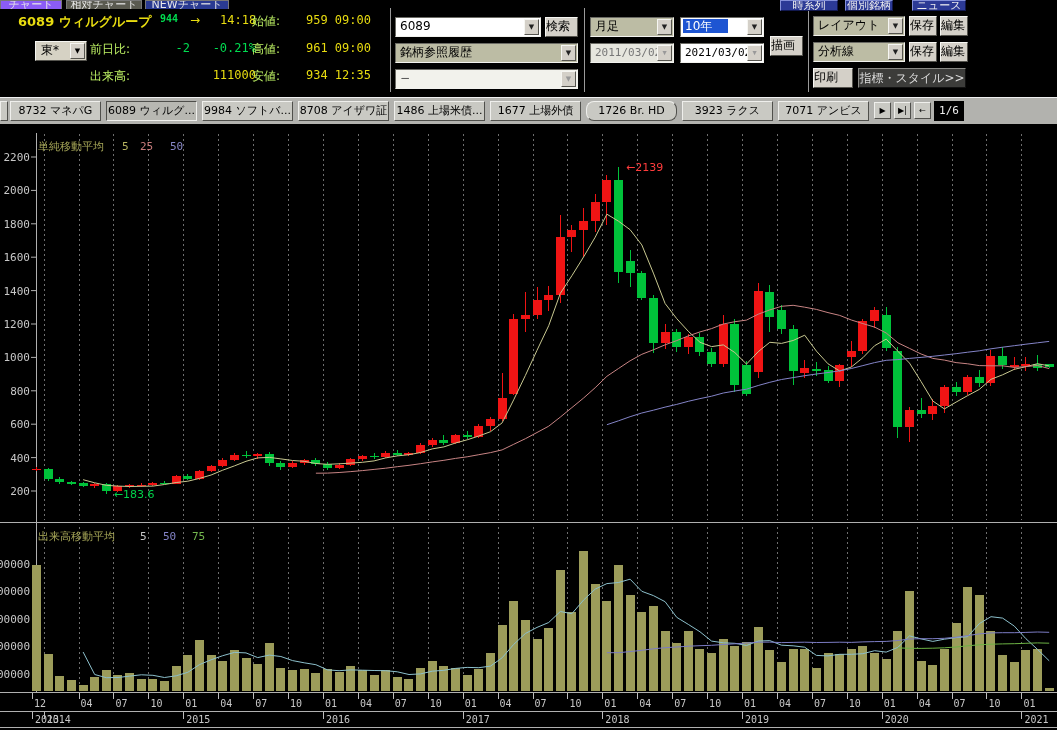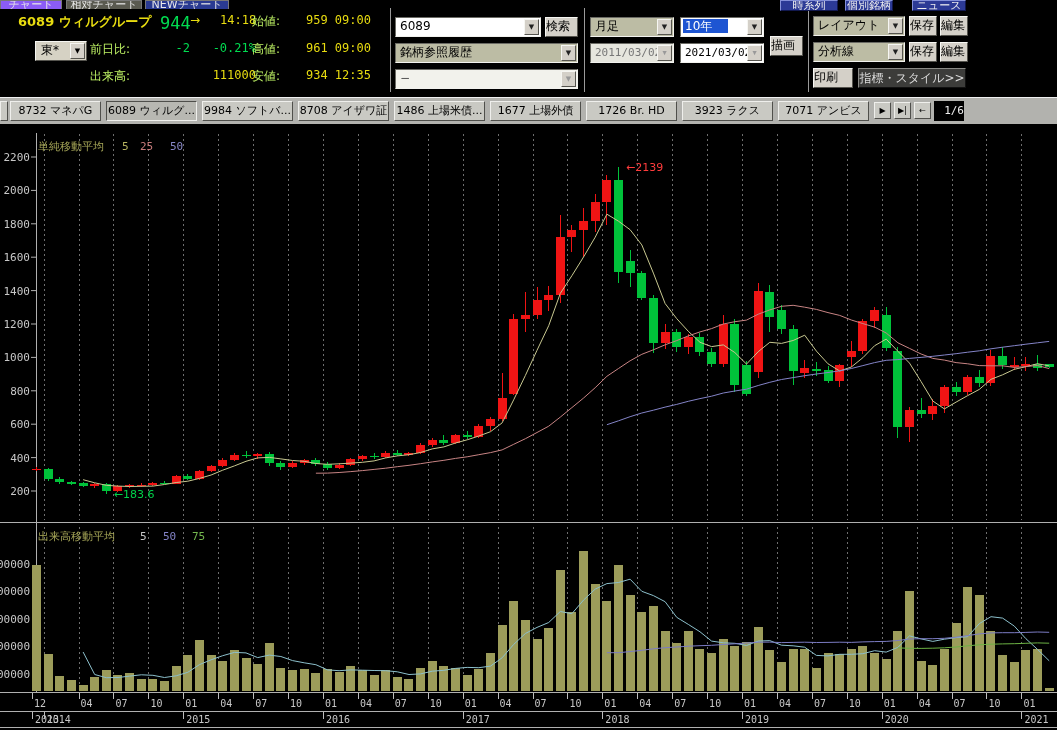--- a/index.html
+++ b/index.html
@@ -55,21 +55,21 @@
       <span>チャート</span>
     </div>
   <div class="abs sliver" style="left:66px;top:0;width:76px;height:9px;background:#5a5a50;">
       <span>相対チャート</span>
     </div>
   <div class="abs sliver" style="left:145px;top:0;width:84px;height:9px;background:#2a3a92;">
       <span>NEWチャート</span>
     </div>
 
   <div class="abs ylw" style="left:18px;top:13px;font-size:13px;font-weight:bold;">6089 ウィルグループ</div>
-  <div class="abs grn num" style="left:160px;top:13px;font-size:17px;font-weight:normal;">944</div>
+  <div class="abs grn num" style="left:160px;top:13px;font-size:10px;font-weight:bold;">944</div>
   <div class="abs ylw" style="left:190px;top:13px;font-size:12px;">→</div>
   <div class="abs ylw num" style="left:220px;top:13px;">14:18</div>
   <div class="abs gry" style="left:252px;top:13px;">始値:</div>
   <div class="abs ylw num rt" style="left:295px;top:13px;width:76px;">959 09:00</div>
 
   <div class="abs" style="left:35px;top:41px;width:52px;height:20px;background:#d6d2c4;border:1px solid;border-color:#f6f6f2 #55544e #55544e #f6f6f2;box-sizing:border-box;color:#000;line-height:17px;padding-left:5px;">
     <span>東*</span>
     <span class="arr" style="position:absolute;top:1px;right:1px;bottom:1px;width:15px;background:#d4d0c8;border:1px solid;border-color:#f6f6f2 #55544e #55544e #f6f6f2;font-size:7px;line-height:14px;text-align:center;box-sizing:border-box;">▼</span>
   </div>
   <div class="abs gry" style="left:90px;top:41px;">前日比:</div>
@@ -142,27 +142,27 @@
 </div>
 
 <div class="abs tabstrip" style="left:0;top:97px;width:1057px;height:26px;">
   <div class="abs" style="left:0;top:3px;width:8px;height:20px;background:#c9c9c3;border:1px solid;border-color:#efefec #4f4f4b #4f4f4b #efefec;box-sizing:border-box;"></div>
   <div class="stab" style="left:10px;">8732 マネパG</div>
   <div class="stab sel" style="left:106px;">6089 ウィルグ...</div>
   <div class="stab" style="left:202px;">9984 ソフトバ...</div>
   <div class="stab" style="left:298px;">8708 アイザワ証</div>
   <div class="stab" style="left:394px;">1486 上場米債...</div>
   <div class="stab" style="left:490px;">1677 上場外債</div>
-  <div class="stab" style="left:586px;">1726 Br. HD</div>
+  <div class="stab" style="left:586px;border-radius:8px;">1726 Br. HD</div>
   <div class="stab" style="left:682px;">3923 ラクス</div>
   <div class="stab" style="left:778px;">7071 アンビス</div>
   <div class="navb" style="left:874px;">▶</div>
   <div class="navb" style="left:894px;">▶|</div>
   <div class="navb" style="left:914px;">←</div>
-  <div class="pager num" style="left:934px;text-align:right;">1/6</div>
+  <div class="pager num" style="left:934px;">1/6</div>
 </div>
 
 <svg id="chart" class="abs" style="left:0;top:123px;" width="1057" height="607" viewBox="0 123 1057 607" xmlns="http://www.w3.org/2000/svg">
     <g>
       <line x1="44.5" y1="134" x2="44.5" y2="520" stroke="#6e6e6e" stroke-dasharray="2,3"></line>
       <line x1="44.5" y1="527" x2="44.5" y2="691" stroke="#6e6e6e" stroke-dasharray="2,3"></line>
       <line x1="79.5" y1="134" x2="79.5" y2="520" stroke="#6e6e6e" stroke-dasharray="2,3"></line>
       <line x1="79.5" y1="527" x2="79.5" y2="691" stroke="#6e6e6e" stroke-dasharray="2,3"></line>
       <line x1="113.5" y1="134" x2="113.5" y2="520" stroke="#6e6e6e" stroke-dasharray="2,3"></line>
       <line x1="113.5" y1="527" x2="113.5" y2="691" stroke="#6e6e6e" stroke-dasharray="2,3"></line>

